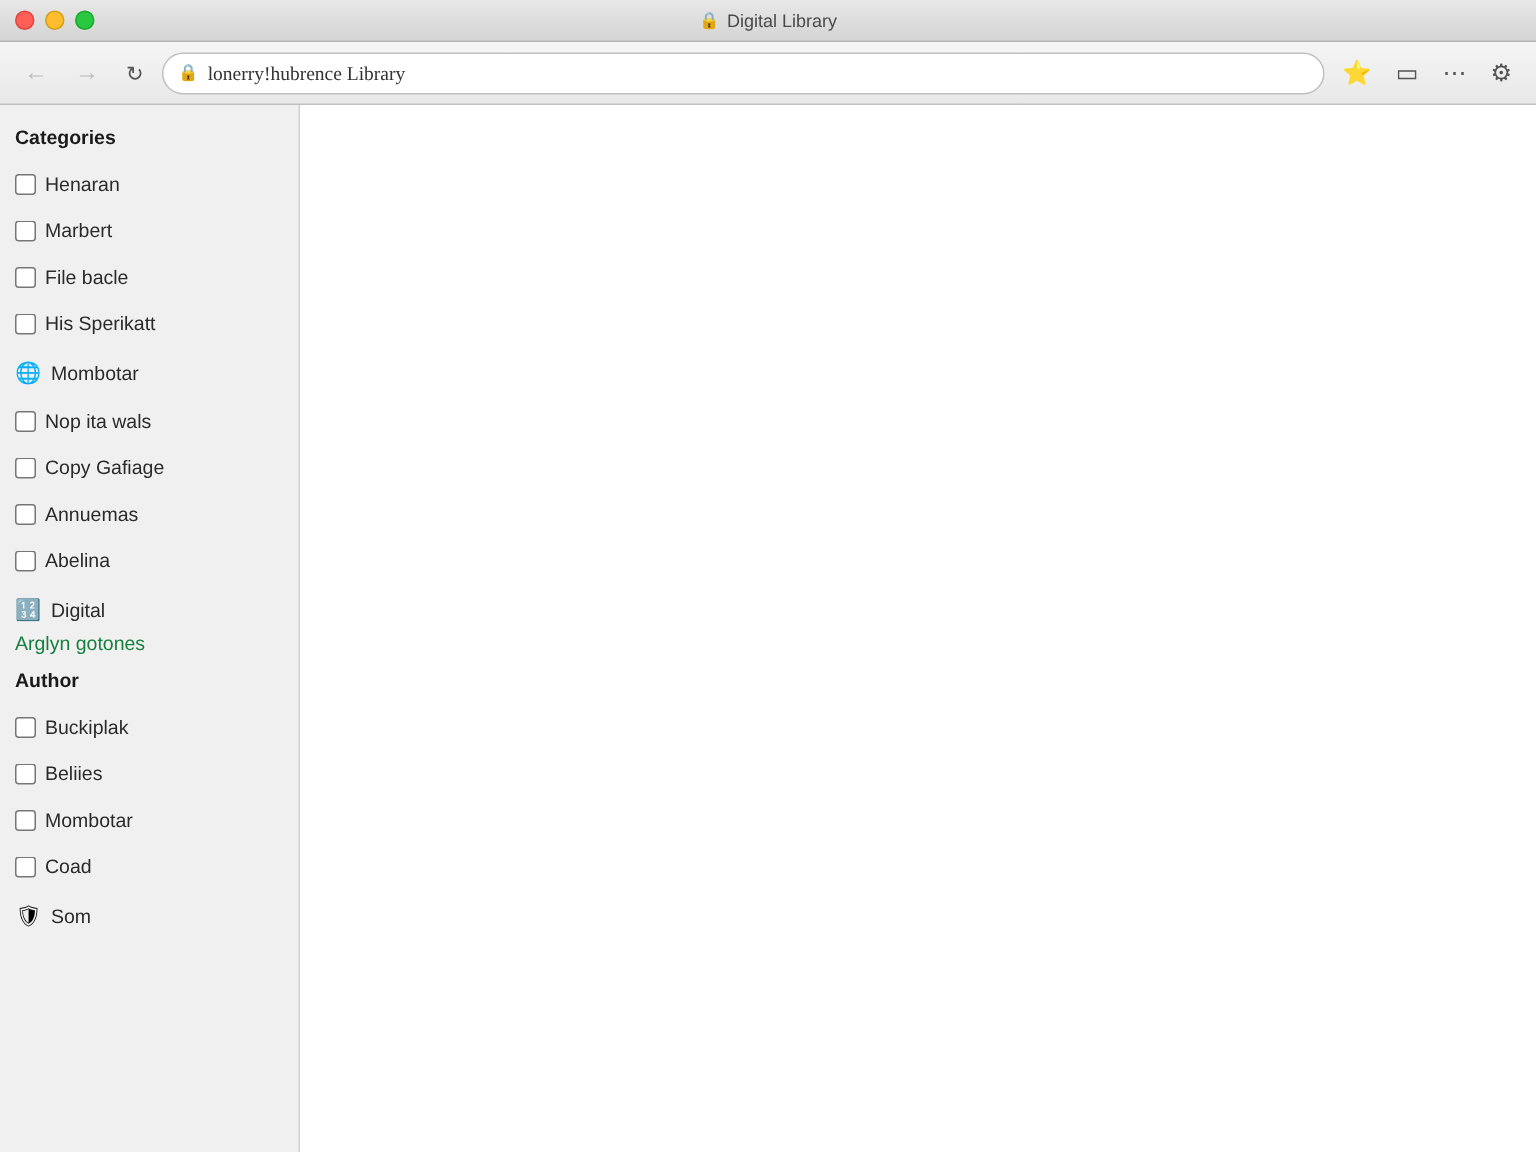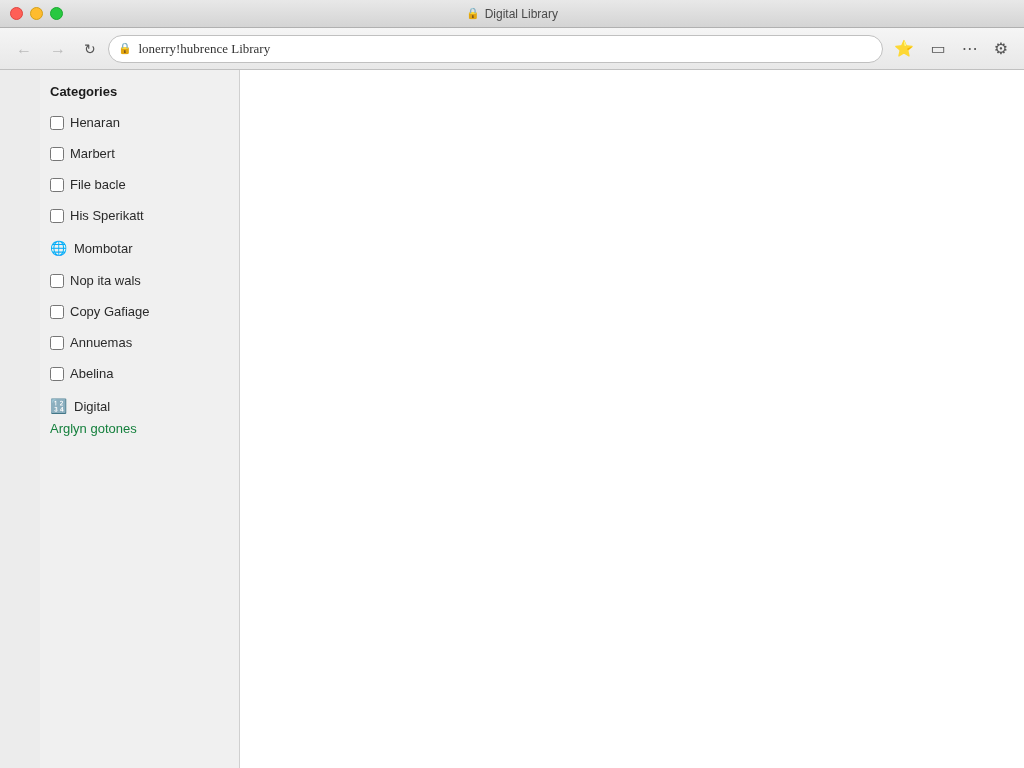--- a/index.html
+++ b/index.html
@@ -145,21 +145,20 @@
       border-radius: 4px;
       display: flex;
       align-items: center;
     }
 
     
     .main-content {
       display: flex;
       flex: 1;
       overflow: hidden;
-      padding-left: 40px;
     }
 
     
     .sidebar {
       width: 200px;
       background: #f0f0f0;
       border-right: 1px solid #d0d0d0;
       padding: 14px 10px;
       overflow-y: auto;
       flex-shrink: 0;
@@ -310,18 +309,44 @@
           </div>
           <div class="filter-item">
             <span class="filter-item-icon">🔢</span>
             <span class="filter-item-label">Digital</span>
           </div>
         </div>
 
       <div class="section-divider">Arglyn gotones</div>
     </div>
 
+    <div class="filter-section">
+      <div class="filter-section-title">Author</div>
+
+      <div id="authors-list">
+          <div class="filter-item">
+            <input type="checkbox" style="">
+            <span class="filter-item-label">Buckiplak</span>
+          </div>
+          <div class="filter-item">
+            <input type="checkbox" style="">
+            <span class="filter-item-label">Beliies</span>
+          </div>
+          <div class="filter-item">
+            <input type="checkbox" style="">
+            <span class="filter-item-label">Mombotar</span>
+          </div>
+          <div class="filter-item">
+            <input type="checkbox" style="">
+            <span class="filter-item-label">Coad</span>
+          </div>
+          <div class="filter-item">
+            <span class="filter-item-icon">🛡</span>
+            <span class="filter-item-label">Som</span>
+          </div>
+        </div>
+    </div>
 
   </div>
 
   <div class="content-area"></div>
 
 </div>
 
 </body></html>

